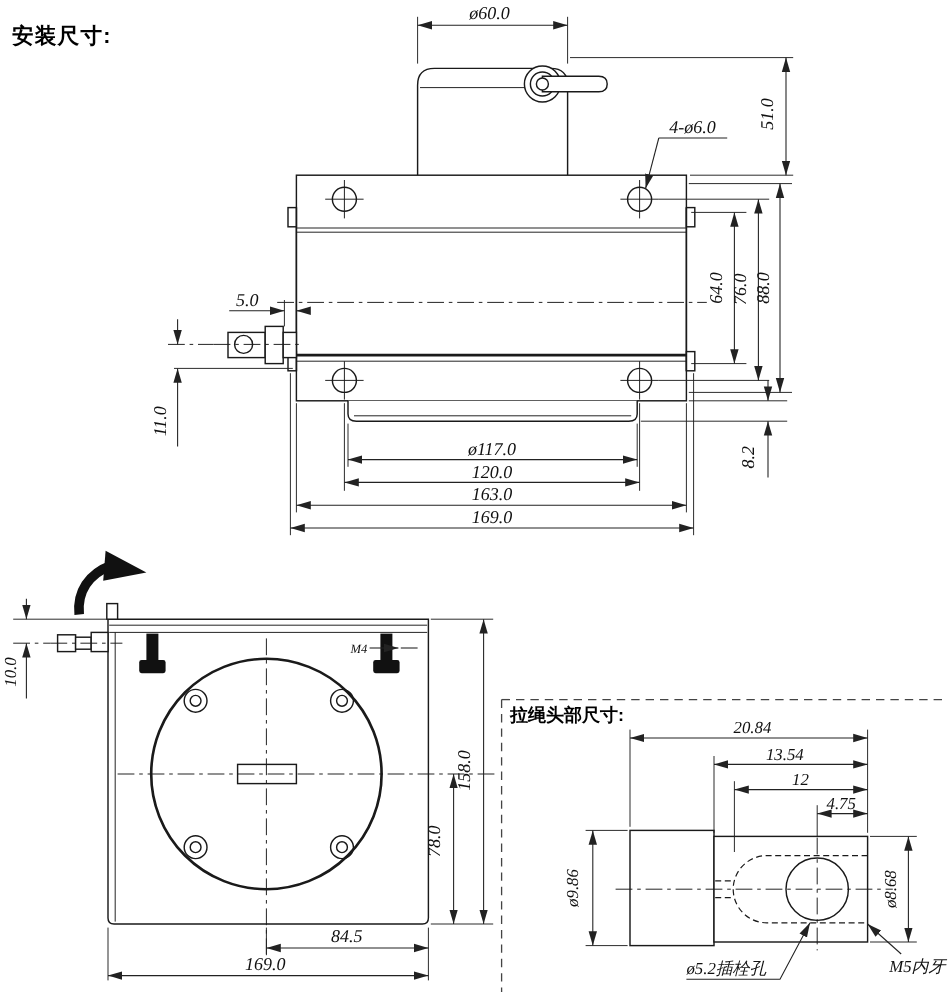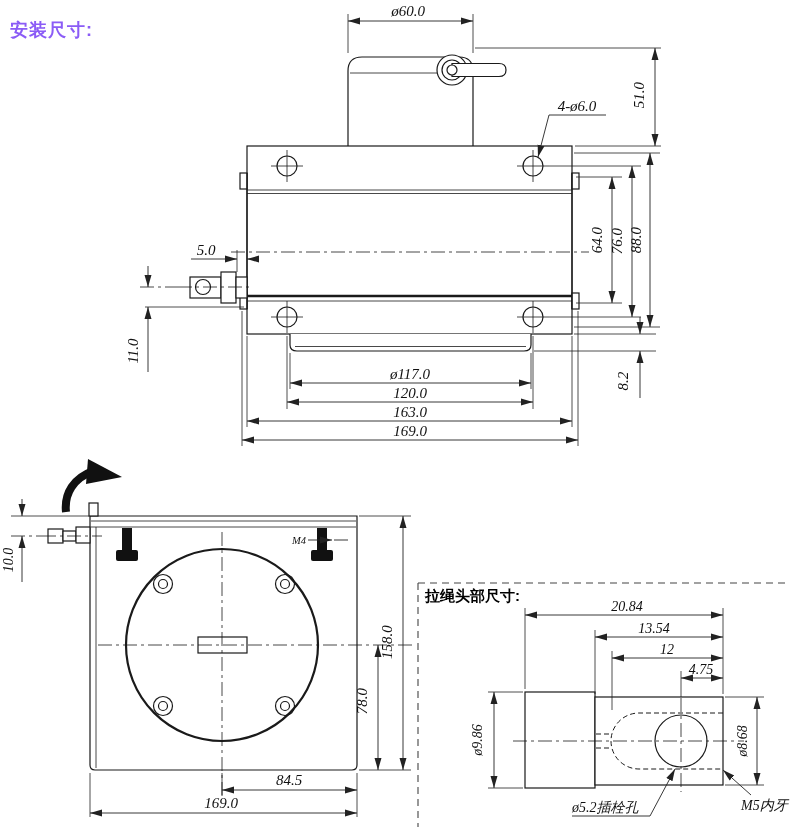--- a/index.html
+++ b/index.html
@@ -1,19 +1,19 @@
 <!DOCTYPE html>
 <html><head>
 <meta charset="utf-8">
 <style>
   html,body{margin:0;padding:0;background:#ffffff;}
   #stage{position:relative;width:790px;height:827px;background:#fff;overflow:hidden;
          font-family:"Liberation Sans",sans-serif;}
   #title{position:absolute;left:10px;top:18px;font:bold 18px "Liberation Sans",sans-serif;
-         color:#8b5cf6;letter-spacing:1px;}
+         color:#000000;letter-spacing:1px;}
   svg{position:absolute;left:0;top:0;}
   .ln{stroke:#1a1a1a;stroke-width:1.2;fill:none;}
   .lnw{stroke:#1a1a1a;stroke-width:1.2;fill:#ffffff;}
   .thk{stroke-width:2.3;}
   .thin{stroke-width:0.8;}
   .cl{stroke:#1a1a1a;stroke-width:0.8;fill:none;stroke-dasharray:14 4 3 4;}
   .hid{stroke:#1a1a1a;stroke-width:1;fill:none;stroke-dasharray:5 3;}
   .dbox{stroke:#444;stroke-width:1.1;fill:none;stroke-dasharray:7 5;}
   .dim{stroke:#222;stroke-width:0.9;fill:none;}
   .ext{stroke:#222;stroke-width:0.8;fill:none;}

